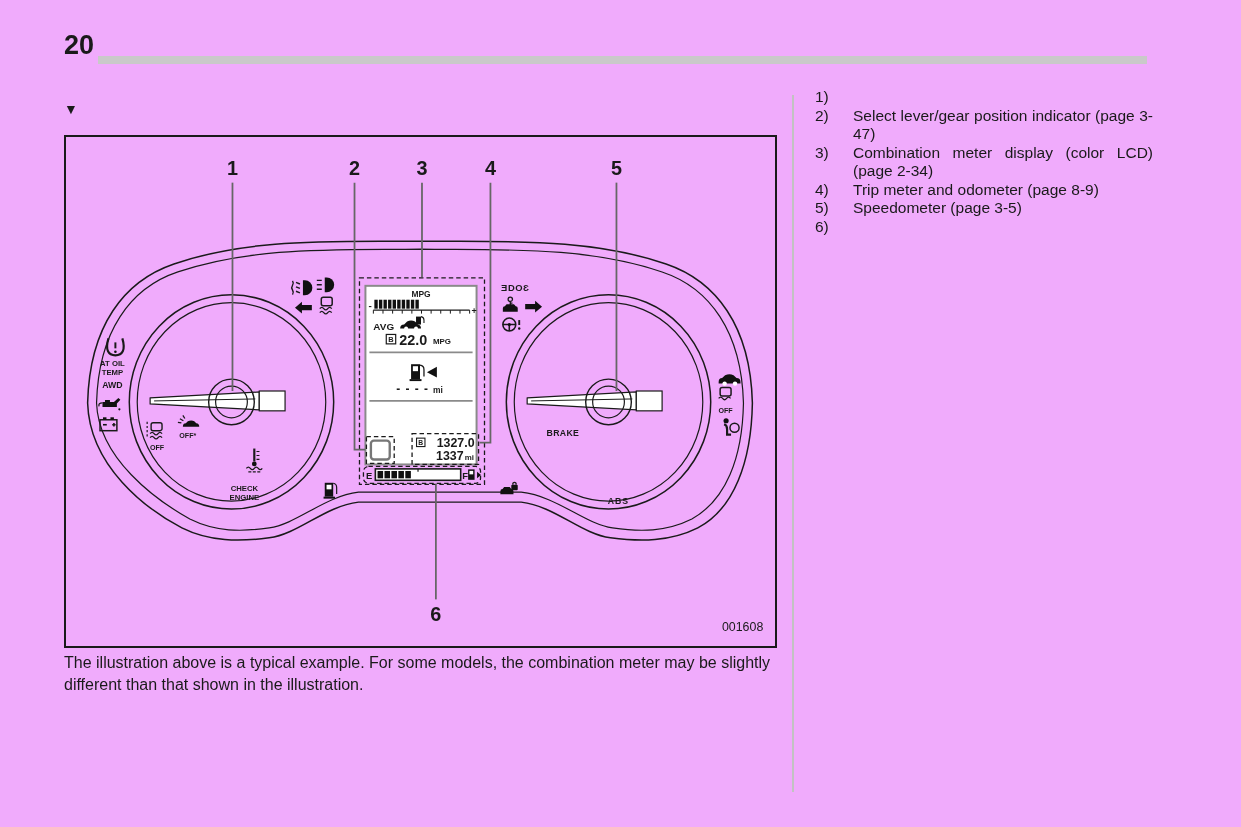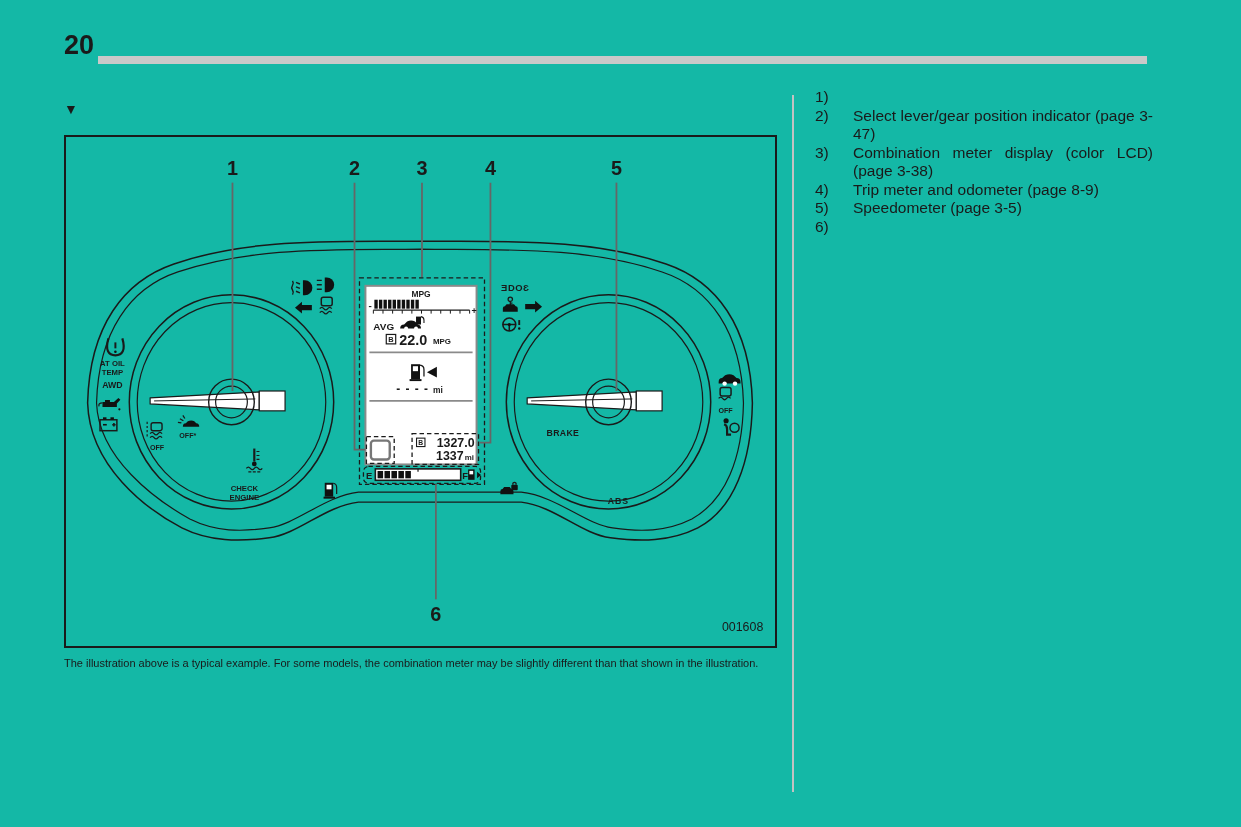--- a/index.html
+++ b/index.html
@@ -1,24 +1,24 @@
 <!DOCTYPE html>
 <html><head>
 <meta charset="utf-8">
 <style>
   html,body{margin:0;padding:0;background:#fff;}
-  .page{position:relative;width:1241px;height:827px;background:#14b8a6;
+  .page{position:relative;width:1241px;height:827px;background:#f0abfc;
         font-family:"Liberation Sans",sans-serif;color:#1a1a1a;overflow:hidden;}
   .pageno{position:absolute;left:64px;top:30px;font-size:27px;font-weight:bold;}
   .rule{position:absolute;left:98px;top:56px;width:1049px;height:8px;background:#c9c9c9;}
   .heading{position:absolute;left:64px;top:101px;margin:0;font-size:17.5px;font-weight:bold;
            display:flex;align-items:center;gap:14px;}
   .tri{font-size:14px;}
   .figure{position:absolute;left:64px;top:135px;width:709px;height:509px;border:2px solid #1a1a1a;}
-  .caption{position:absolute;left:64px;top:652px;width:724px;margin:0;font-size:11px;line-height:22px;}
+  .caption{position:absolute;left:64px;top:652px;width:724px;margin:0;font-size:16px;line-height:22px;}
   .divider{position:absolute;left:792px;top:95px;width:2px;height:697px;background:#c2c2c2;}
   .legend{position:absolute;left:815px;top:88px;width:338px;margin:0;padding:0;list-style:none;
           font-size:15.5px;line-height:18.5px;}
   .legend-item{display:grid;grid-template-columns:38px 1fr;}
   .legend-item .txt{text-align:justify;}
   svg{display:block;}
   svg text{font-family:"Liberation Sans",sans-serif;fill:#1a1a1a;}
   .ln{stroke:#1a1a1a;fill:none;}
   .co{stroke:#666;stroke-width:1.8;fill:none;}
   .callout-num{font-size:20px;font-weight:bold;text-anchor:middle;}
@@ -292,21 +292,21 @@
   <ol class="legend">
     <li class="legend-item">
       <span class="num">1)</span>
     </li>
     <li class="legend-item">
       <span class="num">2)</span>
       <span class="txt">Select lever/gear position indicator (page 3-47)</span>
     </li>
     <li class="legend-item">
       <span class="num">3)</span>
-      <span class="txt">Combination meter display (color LCD) (page 3-38)</span>
+      <span class="txt">Combination meter display (color LCD) (page 2-34)</span>
     </li>
     <li class="legend-item">
       <span class="num">4)</span>
       <span class="txt">Trip meter and odometer (page 8-9)</span>
     </li>
     <li class="legend-item">
       <span class="num">5)</span>
       <span class="txt">Speedometer (page 3-5)</span>
     </li>
     <li class="legend-item">

